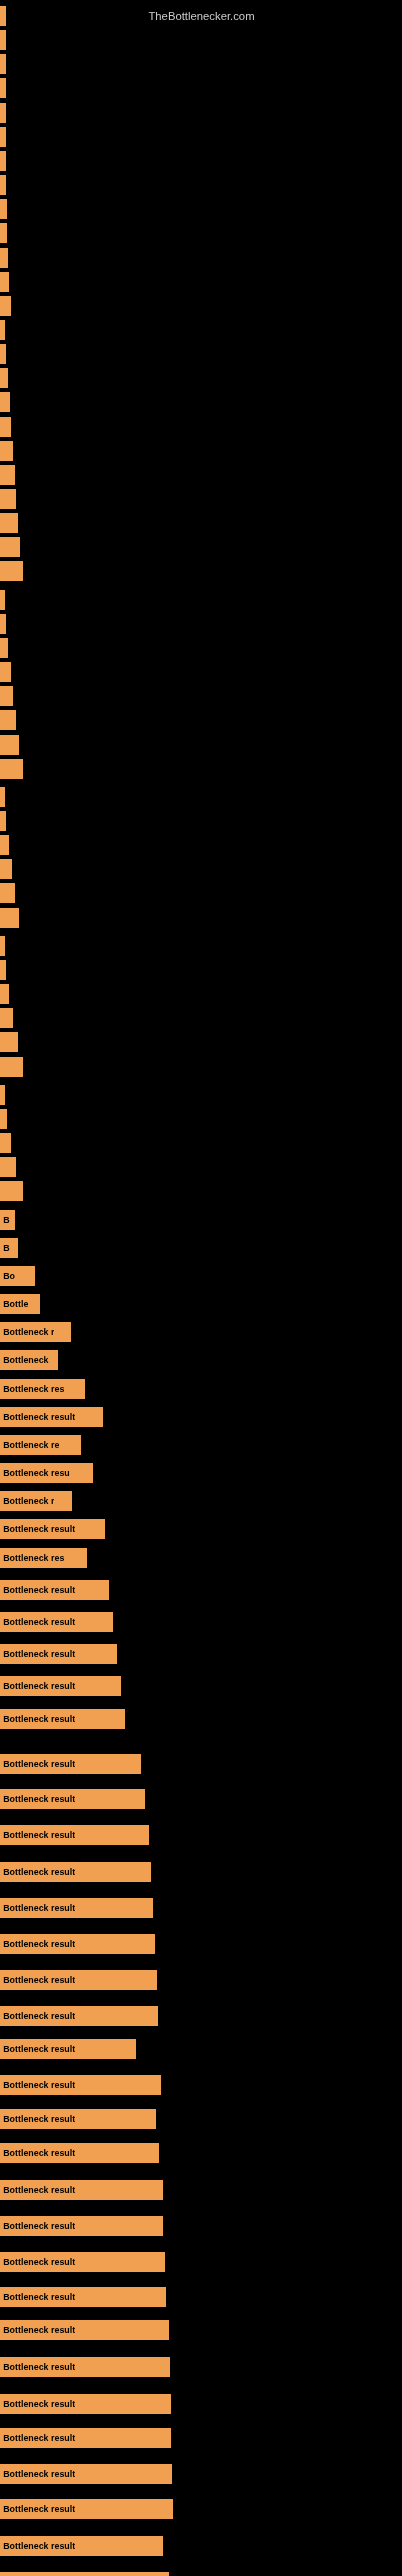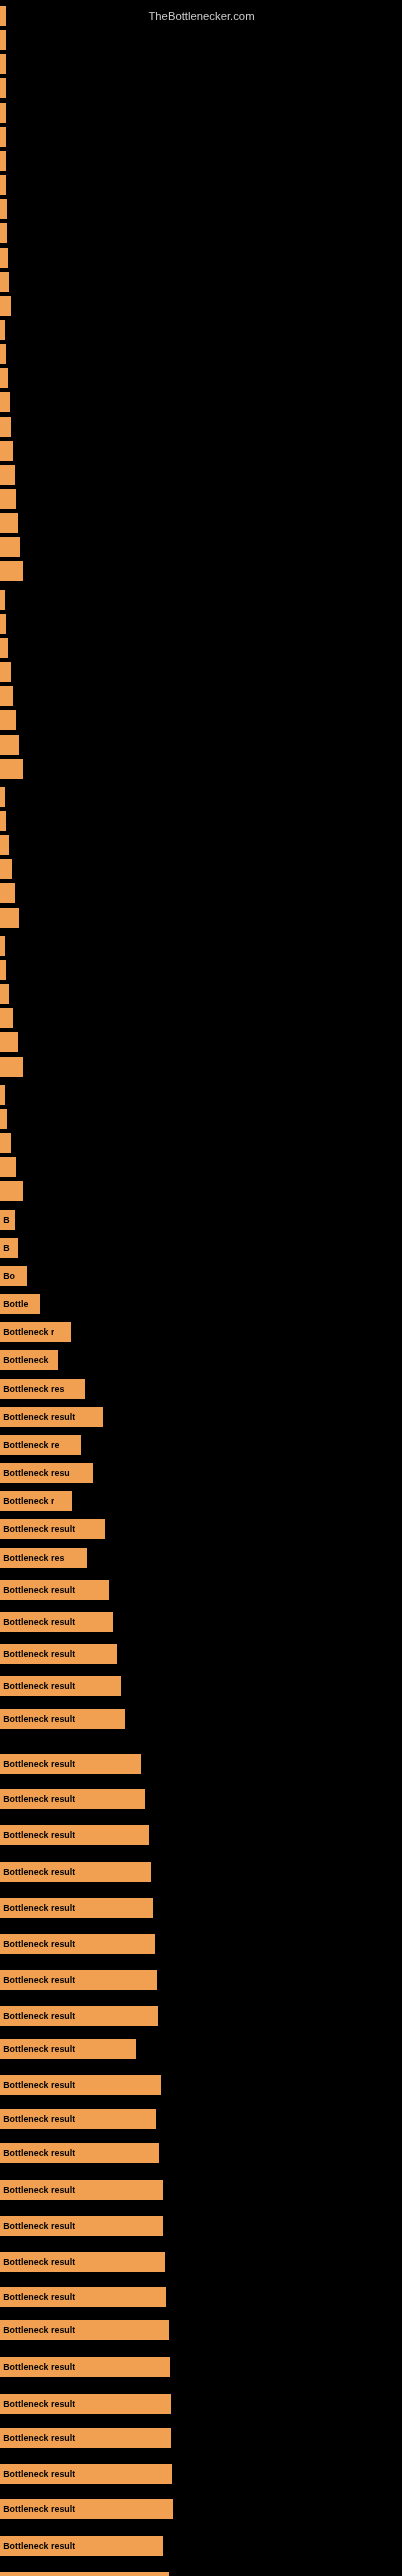--- a/index.html
+++ b/index.html
@@ -211,21 +211,21 @@
       <div class="bar-fill" style="width: 14.5px;">
         <span class="bar-label">B</span>
       </div>
     </div>
     <div class="bar-row" style="top: 1236px;">
       <div class="bar-fill" style="width: 17.7px;">
         <span class="bar-label">B</span>
       </div>
     </div>
     <div class="bar-row" style="top: 1264px;">
-      <div class="bar-fill" style="width: 27px;">
+      <div class="bar-fill" style="width: 35px;">
         <span class="bar-label">Bo</span>
       </div>
     </div>
     <div class="bar-row" style="top: 1292px;">
       <div class="bar-fill" style="width: 40px;">
         <span class="bar-label">Bottle</span>
       </div>
     </div>
     <div class="bar-row" style="top: 1320px;">
       <div class="bar-fill" style="width: 71px;">

